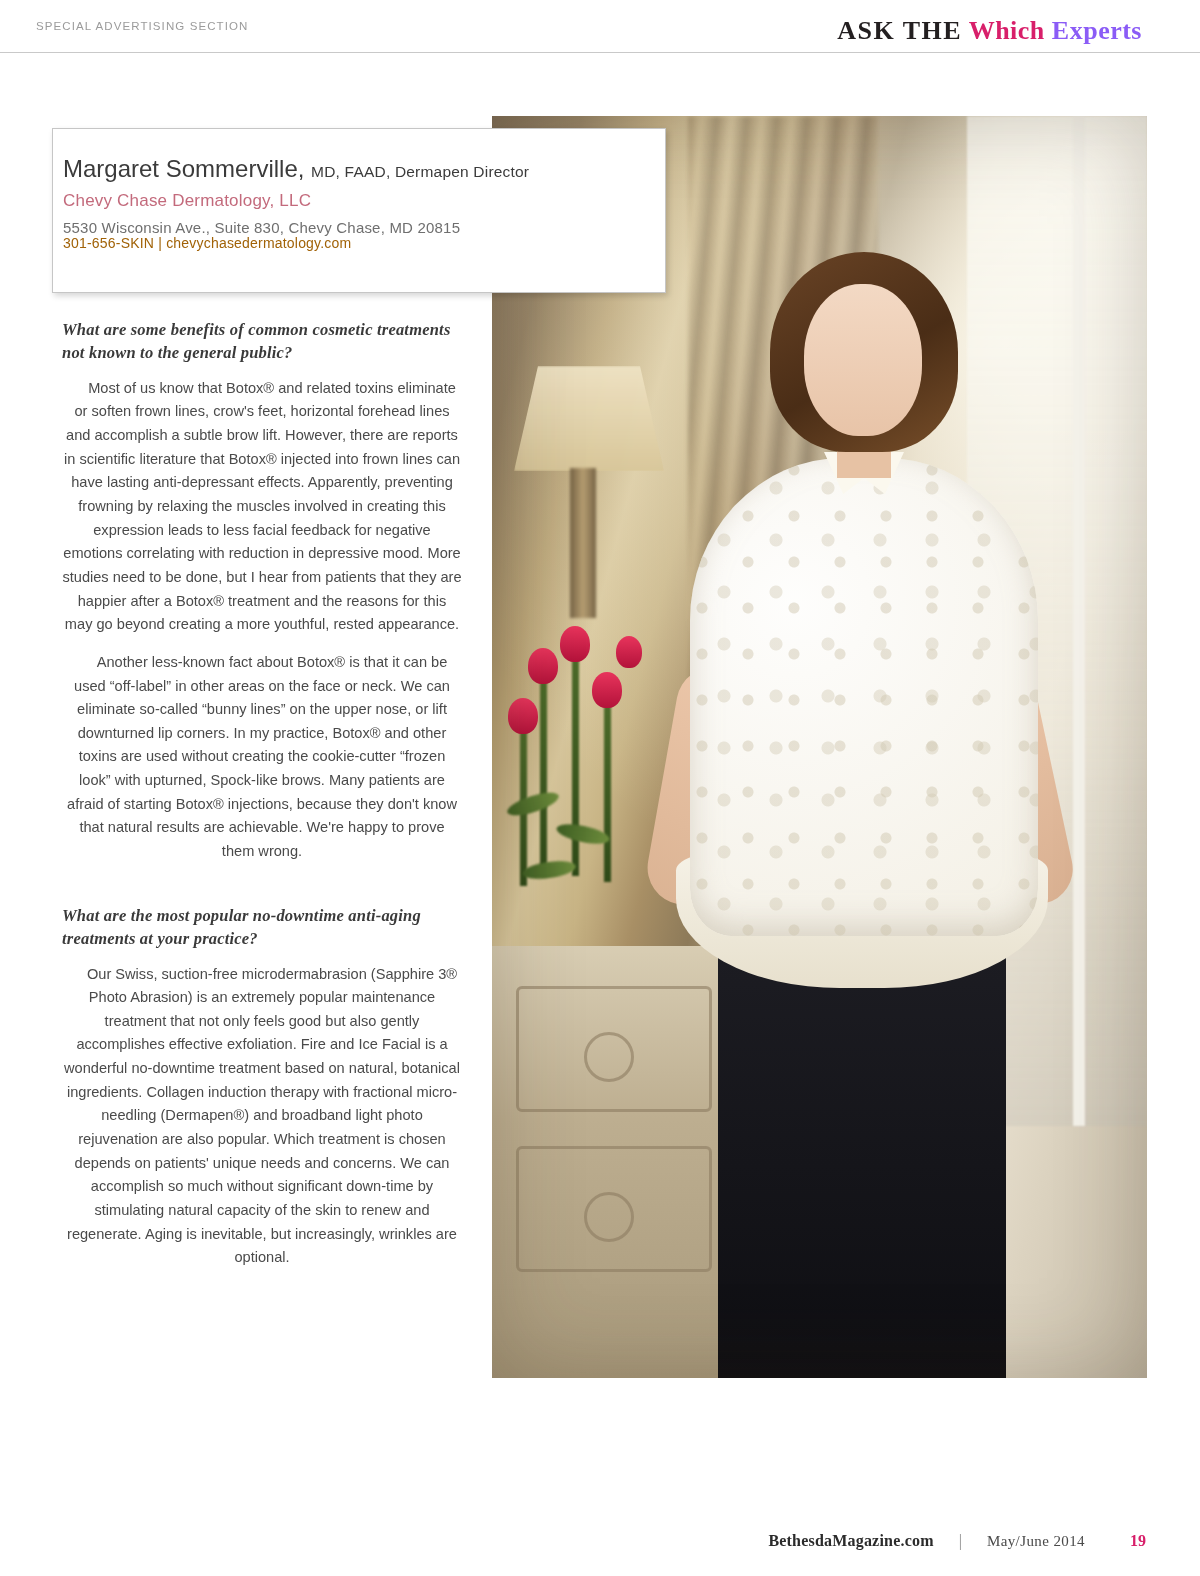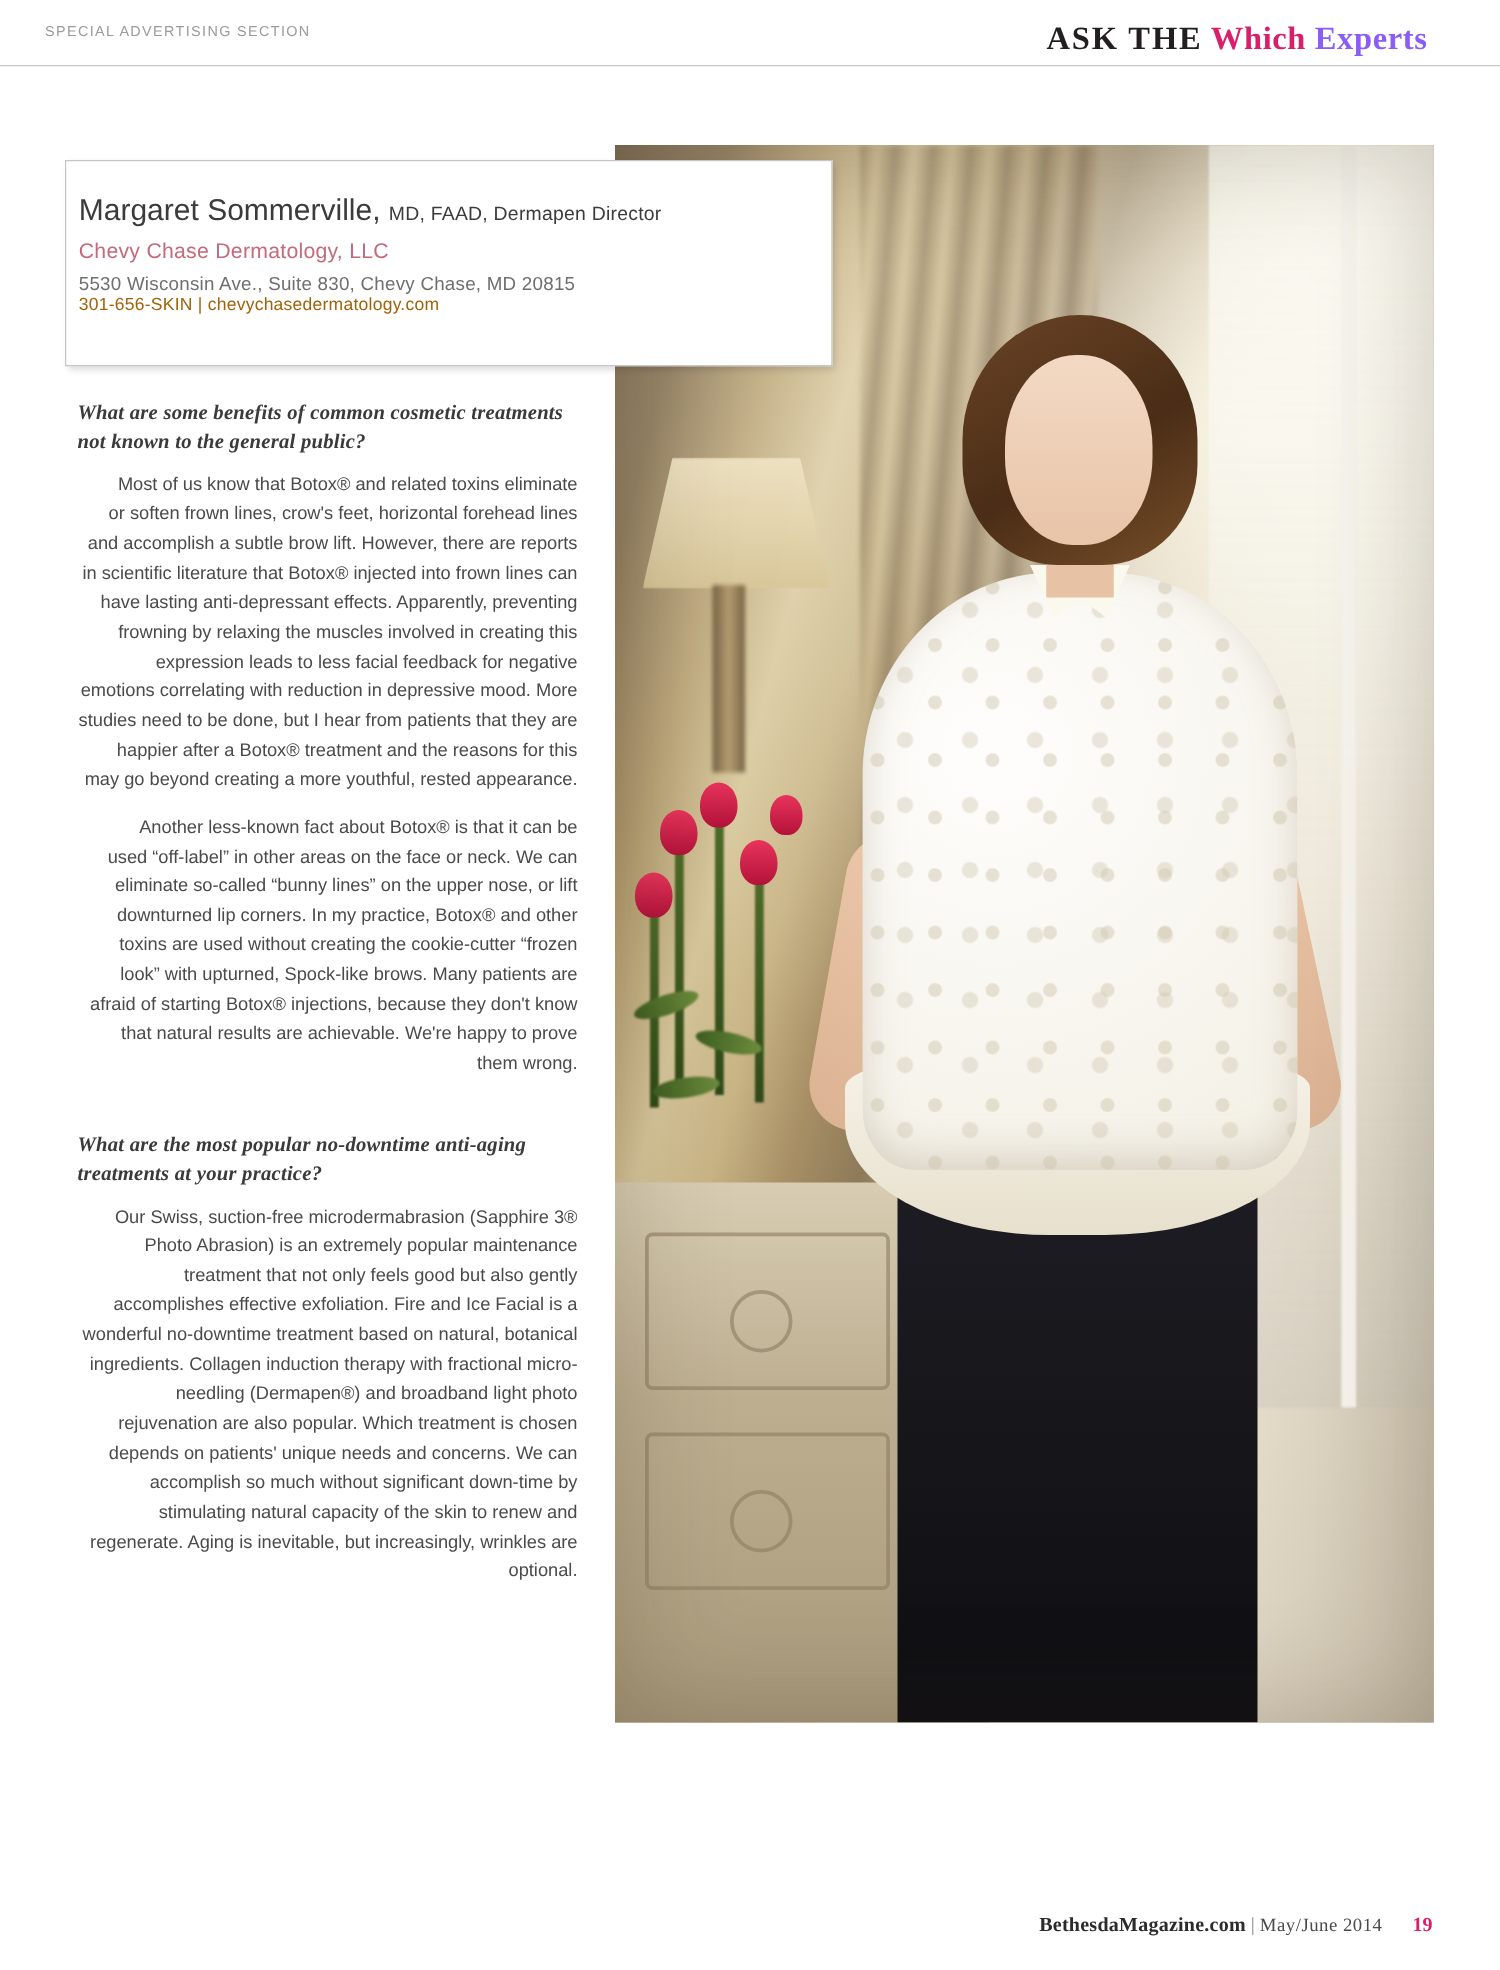--- a/index.html
+++ b/index.html
@@ -378,31 +378,31 @@
   .q.second {
     margin-top: 40px;
   }
   .p {
     font-family: "Liberation Sans", sans-serif;
     font-size: 14.6px;
     line-height: 1.62;
     color: #4a4a4a;
     margin: 0 0 14px 0;
     text-indent: 20px;
-    text-align: right;
+    text-align: center;
   }
 
   
   .footer {
     position: absolute;
     right: 54px;
     bottom: 26px;
     display: flex;
     align-items: baseline;
-    gap: 4px;
+    gap: 25px;
     font-family: "Liberation Serif", serif;
   }
   .footer .site {
     font-size: 16px;
     font-weight: bold;
     color: #2b2b2b;
     letter-spacing: 0.2px;
   }
   .footer .sep {
     color: #8a8a8a;

